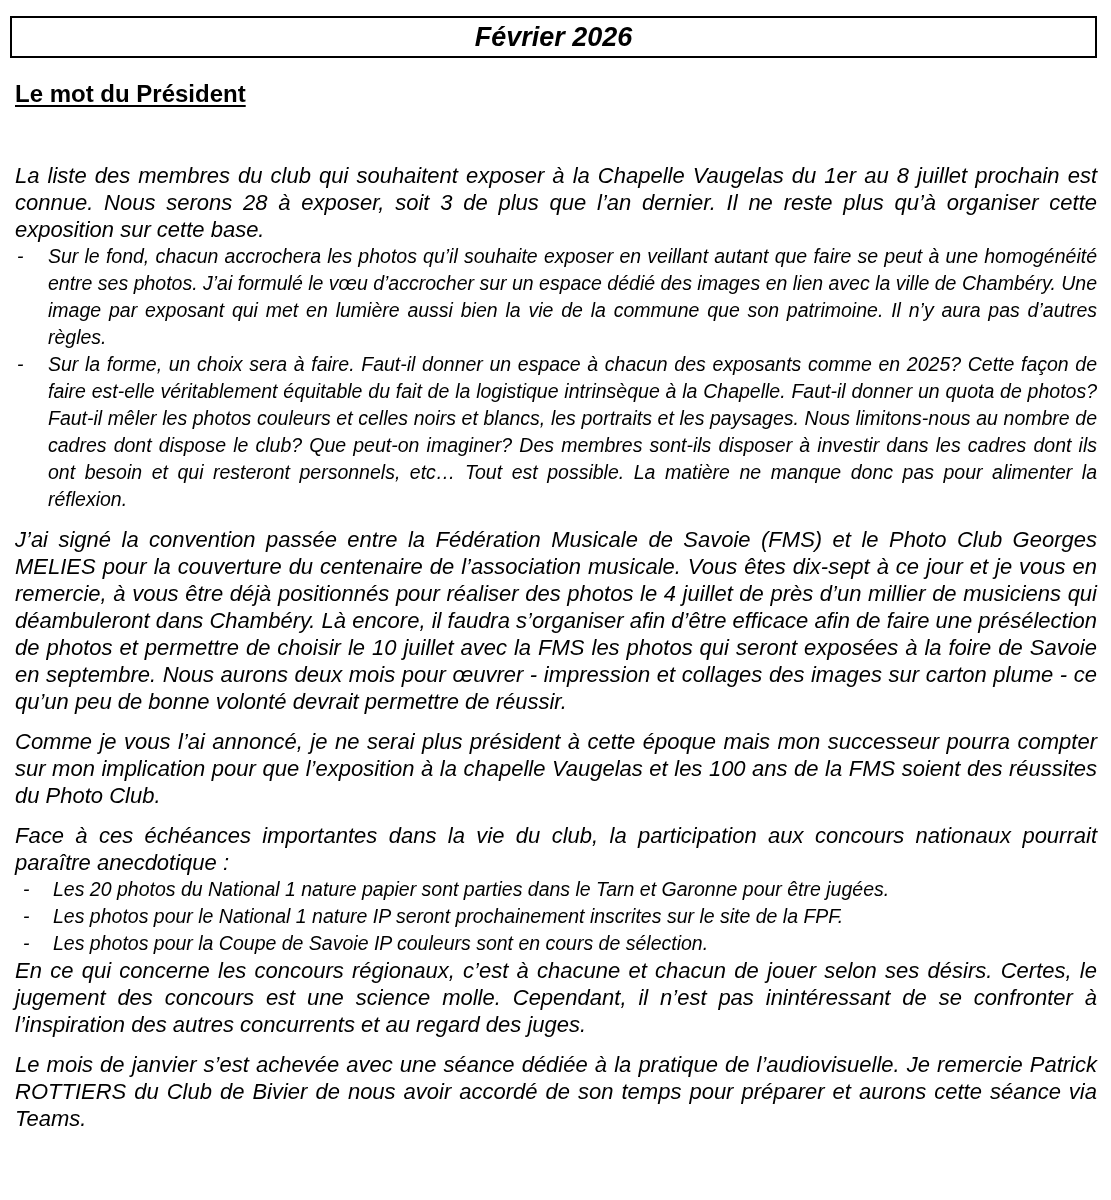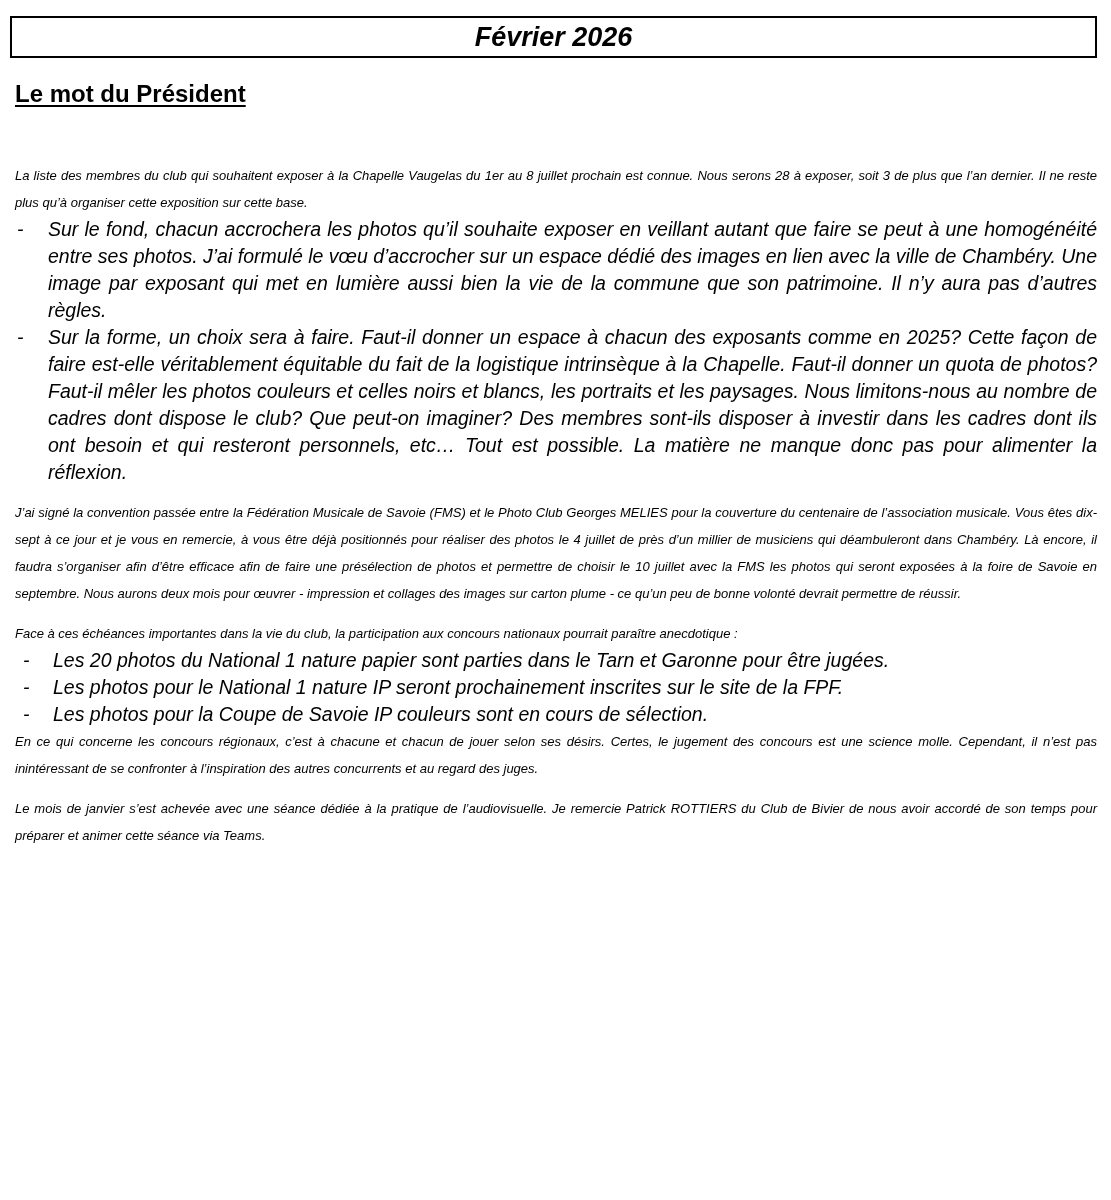--- a/index.html
+++ b/index.html
@@ -62,21 +62,21 @@
     text-decoration: underline;
     text-underline-offset: 3px;
     margin: 0 0 28px 0;
     line-height: 1.15;
     display: inline-block;
   }
   .heading-wrap { margin: 0 0 26px 0; }
 
   
   p.body-par {
-    font-size: 13px;
+    font-size: 22px;
     font-style: italic;
     line-height: 27px;
     margin: 0 0 13px 0;
     text-align: justify;
     text-justify: inter-word;
     hyphens: none;
   }
   p.body-par.tight {
     margin-bottom: 0;
   }
@@ -148,40 +148,41 @@
         <span>Sur le fond, chacun accrochera les photos qu’il souhaite exposer en veillant autant que faire se peut à une homogénéité entre ses photos. J’ai formulé le vœu d’accrocher sur un espace dédié des images en lien avec la ville de Chambéry. Une image par exposant qui met en lumière aussi bien la vie de la commune que son patrimoine. Il n’y aura pas d’autres règles.</span>
       </li>
       <li class="dash-item">
         <span class="dash-mark">-</span>
         <span>Sur la forme, un choix sera à faire. Faut-il donner un espace à chacun des exposants comme en 2025? Cette façon de faire est-elle véritablement équitable du fait de la logistique intrinsèque à la Chapelle. Faut-il donner un quota de photos? Faut-il mêler les photos couleurs et celles noirs et blancs, les portraits et les paysages. Nous limitons-nous au nombre de cadres dont dispose le club? Que peut-on imaginer? Des membres sont-ils disposer à investir dans les cadres dont ils ont besoin et qui resteront personnels, etc… Tout est possible. La matière ne manque donc pas pour alimenter la réflexion.</span>
       </li>
     </ul>
 
     <p class="body-par">J’ai signé la convention passée entre la Fédération Musicale de Savoie (FMS) et le Photo Club Georges MELIES pour la couverture du centenaire de l’association musicale. Vous êtes dix-sept à ce jour et je vous en remercie, à vous être déjà positionnés pour réaliser des photos le 4 juillet de près d’un millier de musiciens qui déambuleront dans Chambéry. Là encore, il faudra s’organiser afin d’être efficace afin de faire une présélection de photos et permettre de choisir le 10 juillet avec la FMS les photos qui seront exposées à la foire de Savoie en septembre. Nous aurons deux mois pour œuvrer - impression et collages des images sur carton plume - ce qu’un peu de bonne volonté devrait permettre de réussir.</p>
 
+    <p class="body-par">Comme je vous l’ai annoncé, je ne serai plus président à cette époque mais mon successeur pourra compter sur mon implication pour que l’exposition à la chapelle Vaugelas et les 100 ans de la FMS soient des réussites du Photo Club.</p>
 
     <p class="body-par tight">Face à ces échéances importantes dans la vie du club, la participation aux concours nationaux pourrait paraître anecdotique :</p>
 
     <ul class="dash-list compact tight">
       <li class="dash-item">
         <span class="dash-mark">-</span>
         <span>Les 20 photos du National 1 nature papier sont parties dans le Tarn et Garonne pour être jugées.</span>
       </li>
       <li class="dash-item">
         <span class="dash-mark">-</span>
         <span>Les photos pour le National 1 nature IP seront prochainement inscrites sur le site de la FPF.</span>
       </li>
       <li class="dash-item">
         <span class="dash-mark">-</span>
         <span>Les photos pour la Coupe de Savoie IP couleurs sont en cours de sélection.</span>
       </li>
     </ul>
 
     <p class="body-par">En ce qui concerne les concours régionaux, c’est à chacune et chacun de jouer selon ses désirs. Certes, le jugement des concours est une science molle. Cependant, il n’est pas inintéressant de se confronter à l’inspiration des autres concurrents et au regard des juges.</p>
 
-    <p class="body-par tight">Le mois de janvier s’est achevée avec une séance dédiée à la pratique de l’audiovisuelle. Je remercie Patrick ROTTIERS du Club de Bivier de nous avoir accordé de son temps pour préparer et animer cette séance via Teams.</p>
+    <p class="body-par tight">Le mois de janvier s’est achevée avec une séance dédiée à la pratique de l’audiovisuelle. Je remercie Patrick ROTTIERS du Club de Bivier de nous avoir accordé de son temps pour préparer et aurons cette séance via Teams.</p>
 
 
     <div class="blank-line"></div>
 
 
   </div>
 </div>
 
 </body></html>

